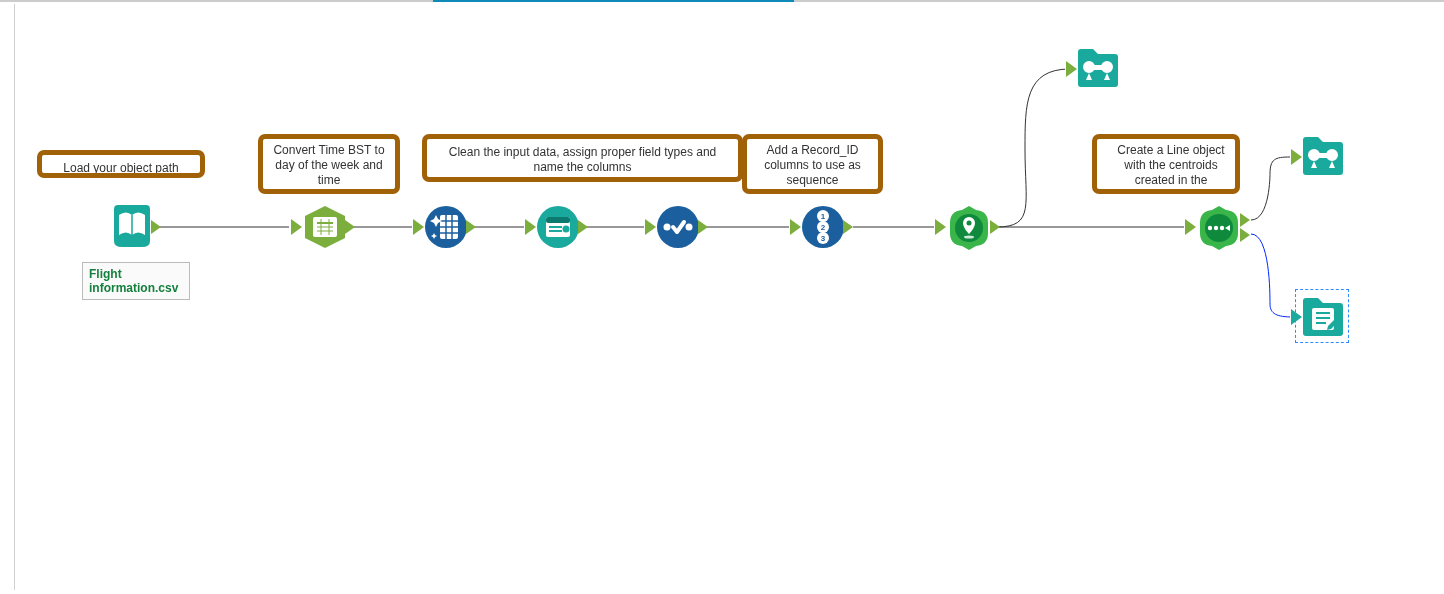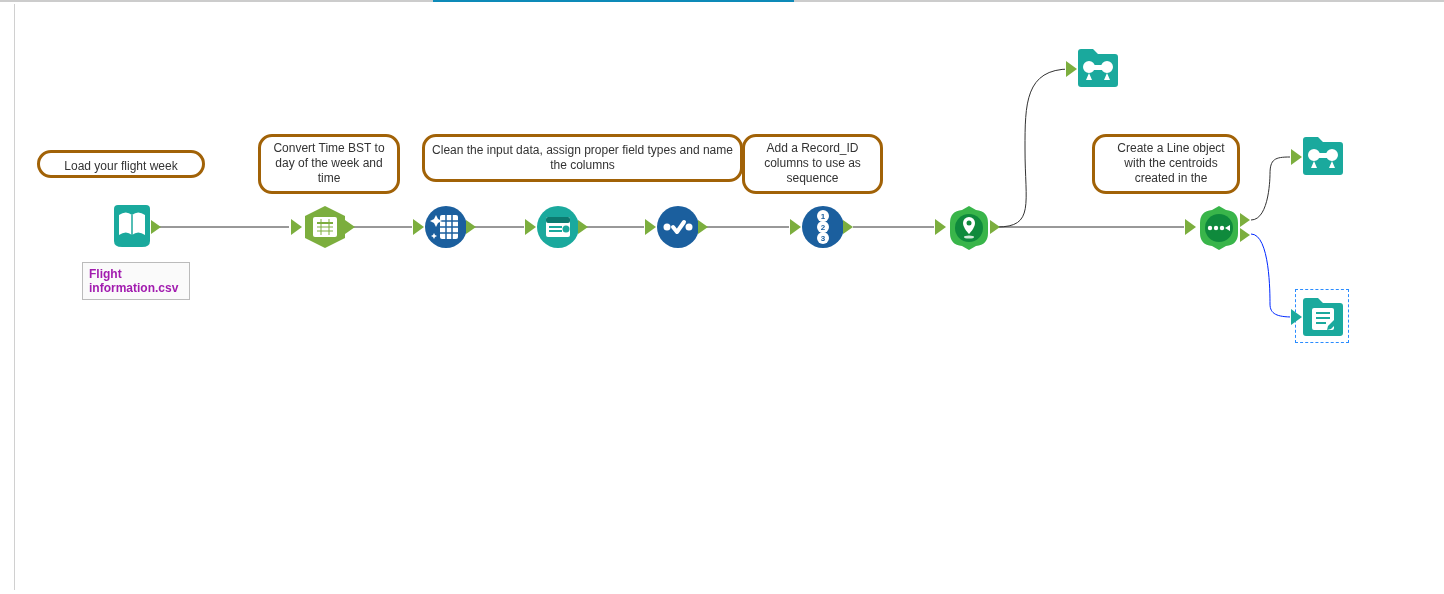--- a/index.html
+++ b/index.html
@@ -24,36 +24,36 @@
     position: absolute;
     left: 14px;
     top: 4px;
     width: 1428px;
     height: 586px;
     background: #ffffff;
     border-left: 1px solid #d0d0d0;
   }
   .annotation {
     position: absolute;
-    border: 3px solid #a16207;
-    border-radius: 14px;
+    border: 5px solid #a16207;
+    border-radius: 7px;
     background: #ffffff;
     padding: 4px 6px;
     text-align: center;
     line-height: 15px;
     box-sizing: border-box;
     overflow: hidden;
   }
   .file-label {
     position: absolute;
     border: 1px solid #bbb;
     background: #fafafa;
     padding: 4px 6px;
     font-size: 12px;
-    color: #a21caf;
+    color: #15803d;
     font-weight: 600;
     box-sizing: border-box;
     line-height: 14px;
     width: 108px;
   }
   .tool {
     position: absolute;
     width: 40px;
     height: 40px;
   }
@@ -85,21 +85,21 @@
     outline-offset: 6px;
   }
 </style>
 </head>
 <body>
 
 <div class="top-bar"></div>
 
 <div class="canvas">
 
-  <div class="annotation" style="left:22px; top:146px; width:168px; height:28px; padding-top:6px;">Load your flight week</div>
+  <div class="annotation" style="left:22px; top:146px; width:168px; height:28px; padding-top:6px;">Load your object path</div>
 
   <div class="annotation" style="left:243px; top:130px; width:142px; height:60px;">Convert Time BST to day of the week and time</div>
 
   <div class="annotation" style="left:407px; top:130px; width:321px; height:48px; padding-top:6px;">Clean the input data, assign proper field types and name the columns</div>
 
   <div class="annotation" style="left:727px; top:130px; width:141px; height:60px;">Add a Record_ID columns to use as sequence</div>
 
 
   <div class="annotation" style="left:1077px; top:130px; width:148px; height:60px;padding-left:16px;">Create a Line object with the centroids created in the</div>
 

